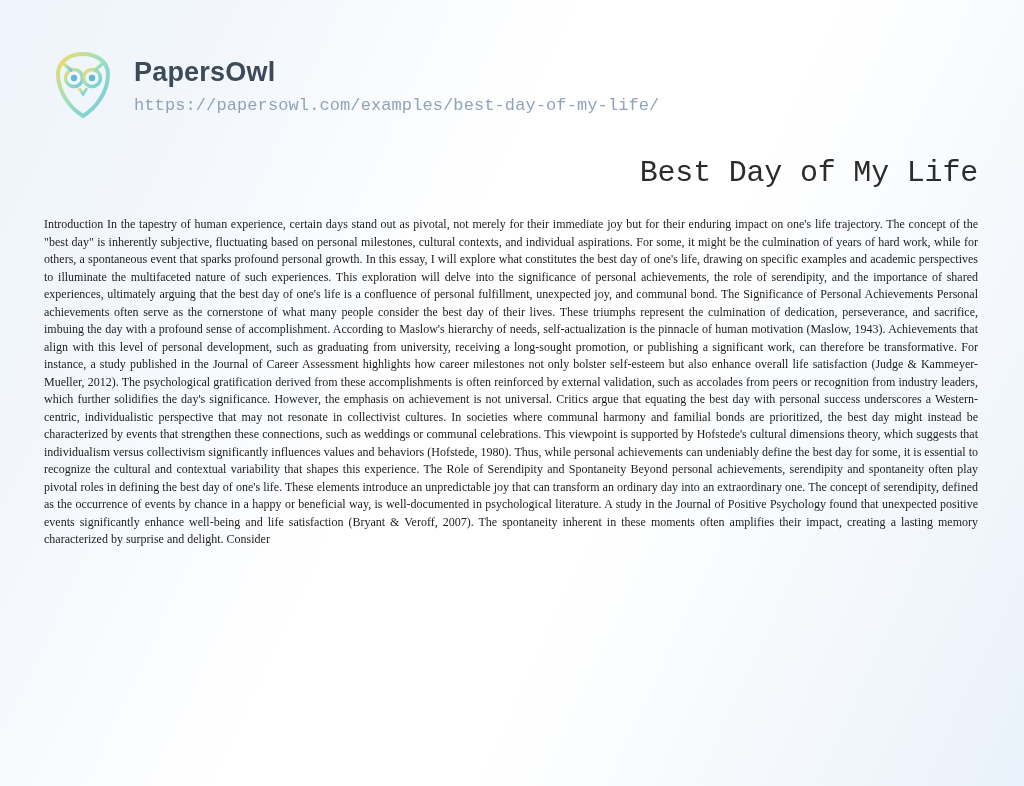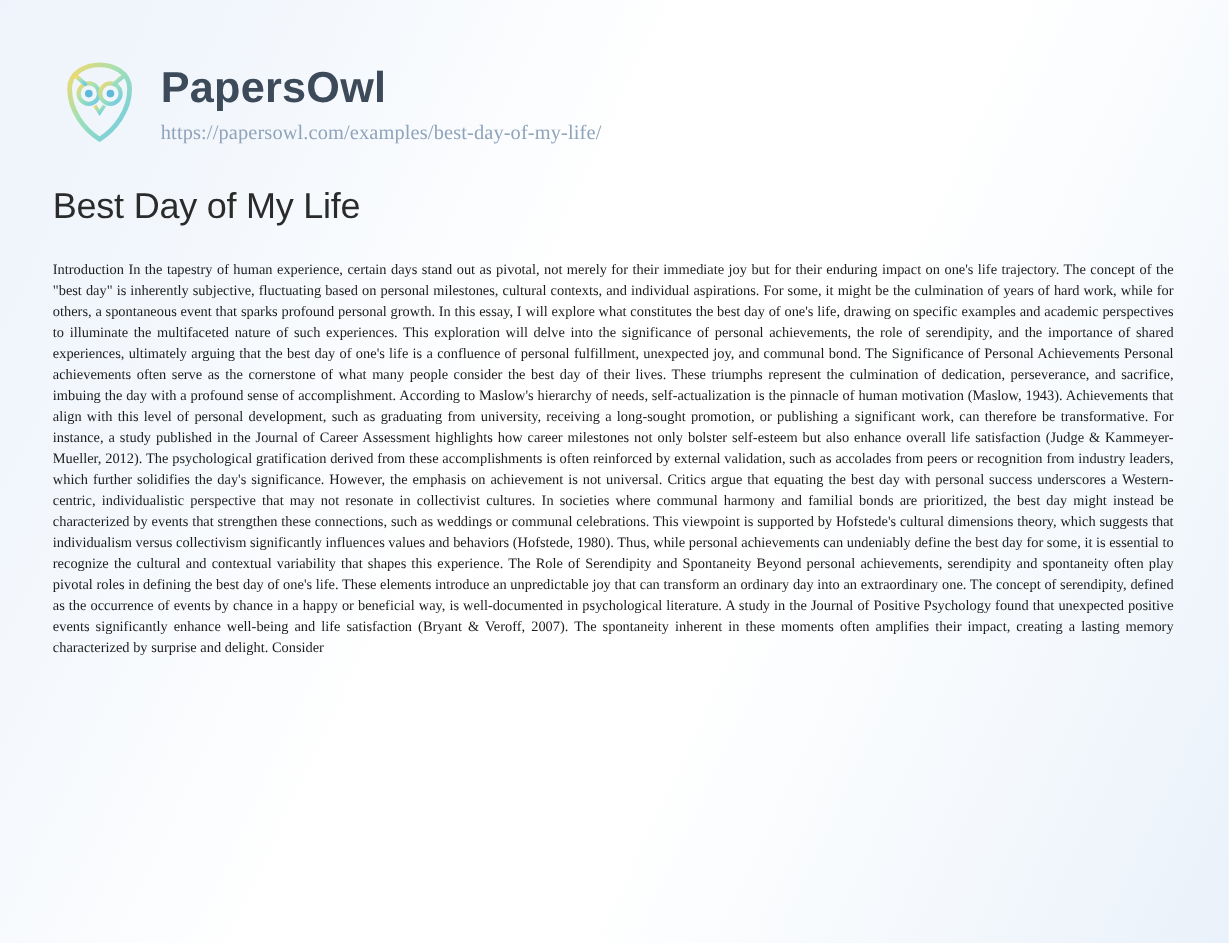--- a/index.html
+++ b/index.html
@@ -45,48 +45,49 @@
 
   .brand-block {
     display: flex;
     flex-direction: column;
     justify-content: center;
     padding-top: 4px;
   }
 
   .brand-name {
     font-family: "Liberation Sans", sans-serif;
-    font-size: 36px;
+    font-size: 27px;
     font-weight: bold;
     color: #3c4a5a;
     letter-spacing: 0.2px;
     line-height: 1.1;
     margin-bottom: 9px;
   }
 
   .brand-url {
-    font-family: Liberation Serif, serif;
+    font-family: Liberation Mono, monospace;
     font-size: 17px;
     color: #8fa3bb;
     letter-spacing: 0.1px;
     line-height: 1.1;
     text-decoration: none;
   }
 
   .article {
     padding: 34px 46px 0 44px;
   }
 
   .article-title {
-    font-family: Liberation Sans, sans-serif;
+    font-family: Liberation Mono, monospace;
     font-size: 30px;
     font-weight: normal;
     color: #2b2b2b;
     margin: 0 0 26px 0;
     letter-spacing: -0.2px;
+    text-align: right;
   }
 
   .article-body {
     font-family: "Liberation Serif", serif;
     font-size: 12px;
     line-height: 1.46;
     color: #1c1c1c;
     text-align: justify;
     margin: 0;
     max-width: 936px;

